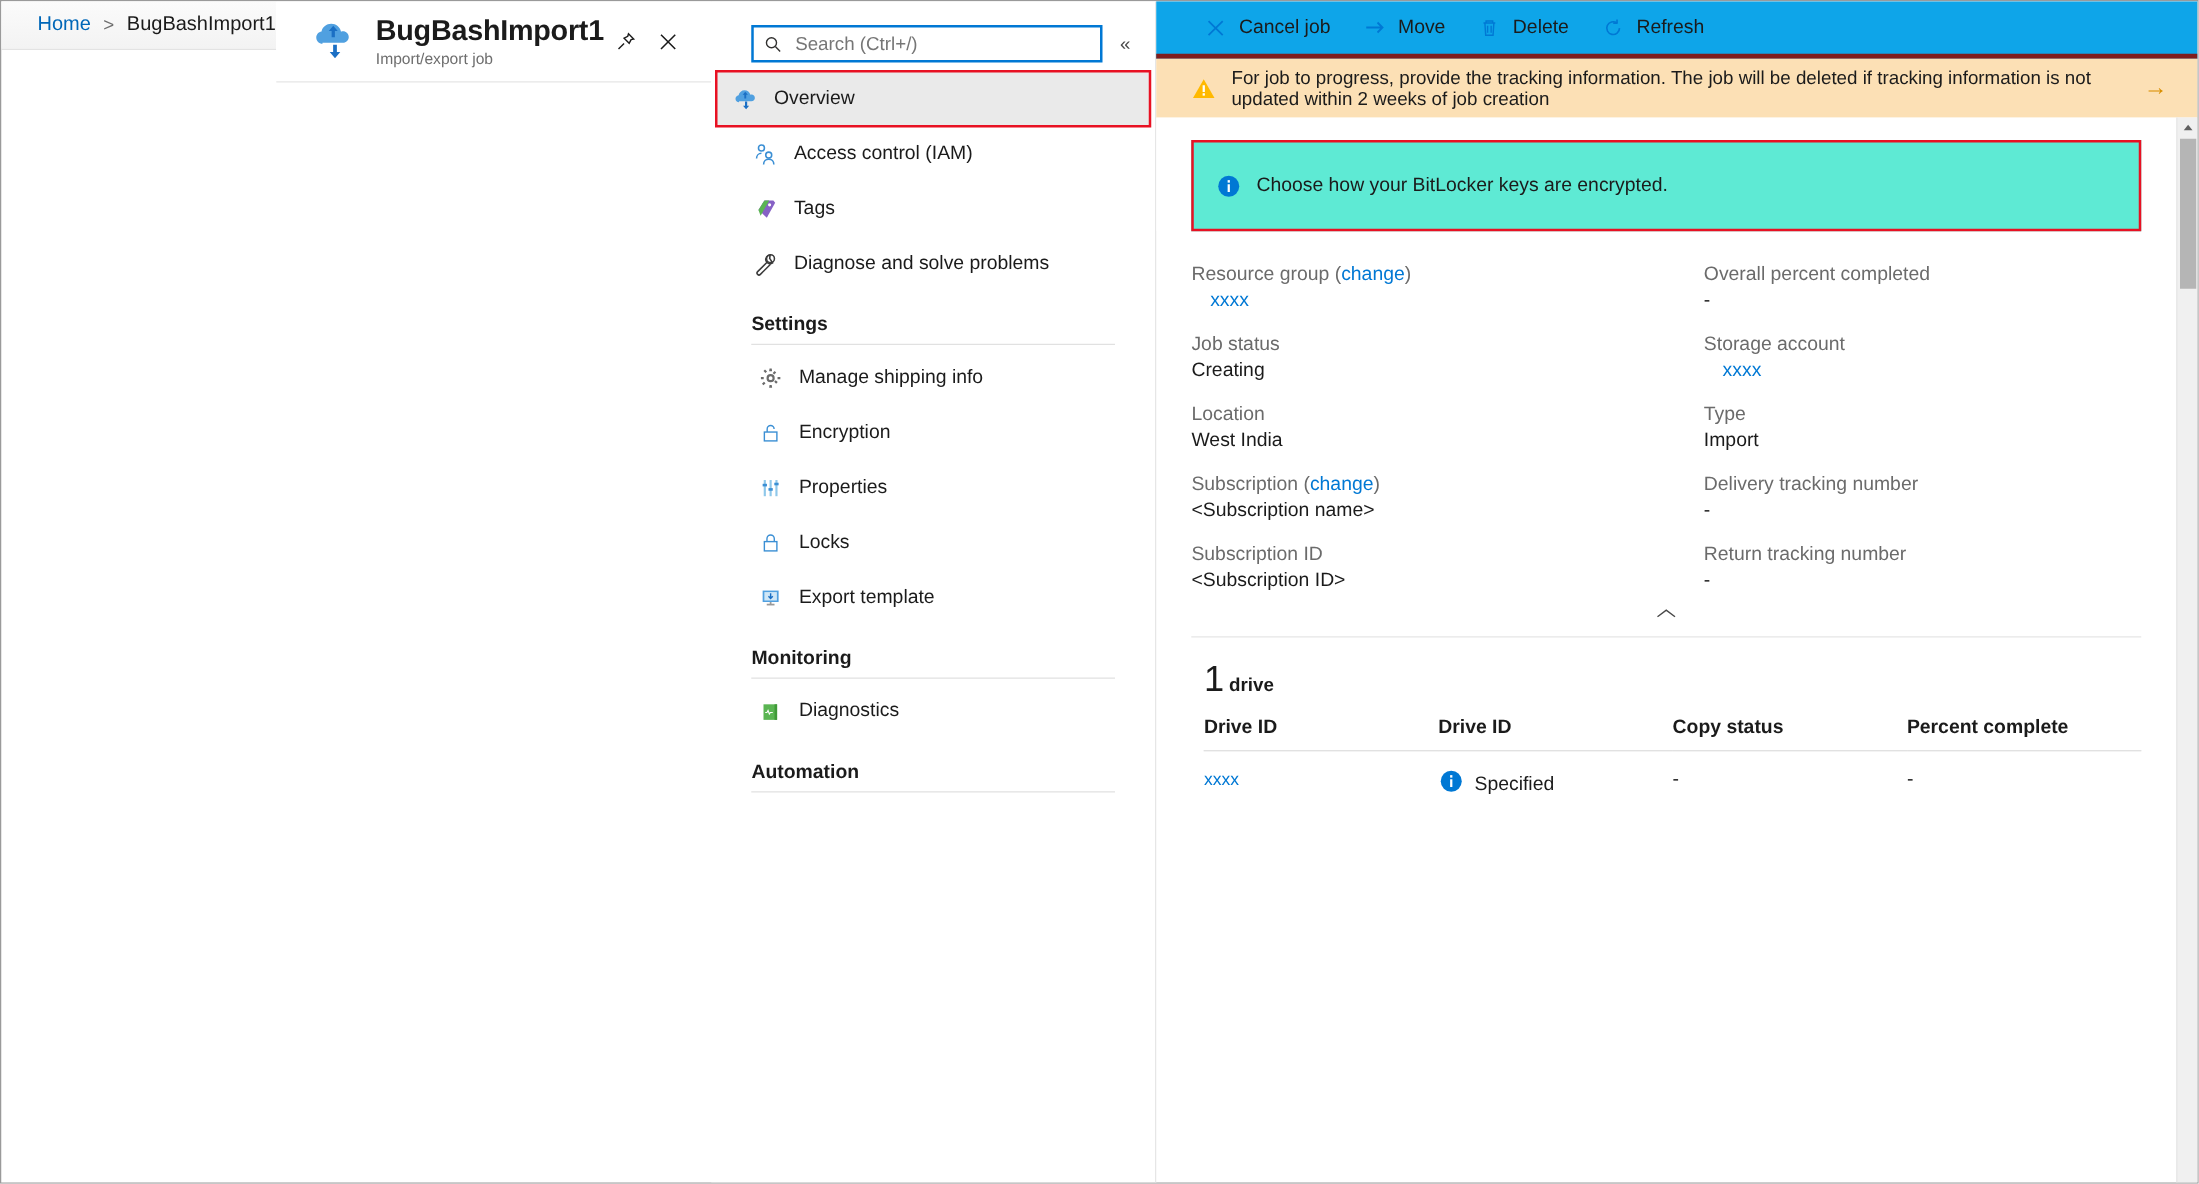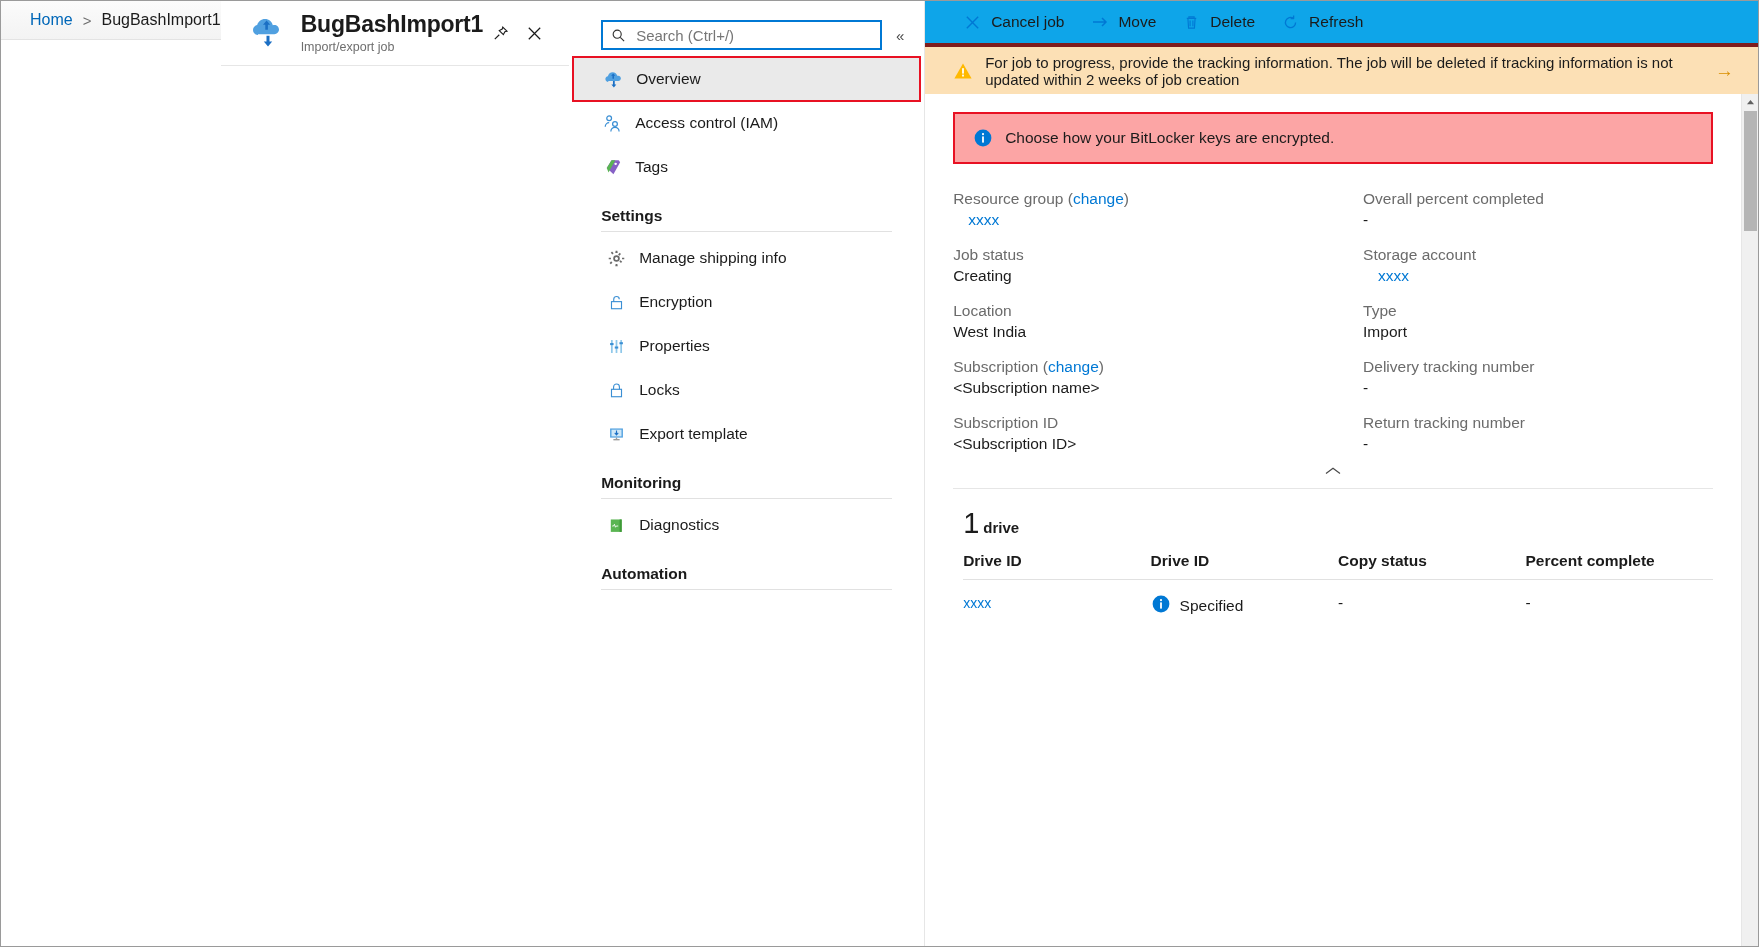--- a/index.html
+++ b/index.html
@@ -89,21 +89,21 @@
     padding-left: 32px; cursor: pointer; font-size: 15.5px;
     color: #1b1b1b; position: relative;
   }
   .nav-item .ni-ico {
     width: 22px; height: 22px; margin-right: 12px; flex: 0 0 auto;
     display: flex; align-items: center; justify-content: center;
   }
   .nav-item.selected { background: #eaeaea; }
   .nav-item.highlight-box {
     outline: 2px solid #e81123; outline-offset: -1px;
-    margin-left: 4px; margin-right: 4px; padding-left: 29px;
+    margin-left: 4px; margin-right: 4px; padding-left: 12px;
   }
   .nav-group-title {
     font-size: 15.5px; font-weight: 700; color: #1b1b1b;
     padding: 18px 0 6px 32px;
   }
   .nav-divider { height: 1px; background: #e1e1e1; margin: 0 32px 4px 32px; }
   .nav-sub { padding-left: 36px; }
 
   
   .content { flex: 1 1 auto; display: flex; flex-direction: column; min-width: 0; position: relative; }
@@ -132,23 +132,23 @@
   }
   .warn-ico { flex: 0 0 auto; width: 20px; height: 20px; display:flex;align-items:center;justify-content:center;}
   .warn-txt { flex: 1 1 auto; }
   .warn-arrow { color: #d98f00; font-size: 19px; padding-right: 8px; }
 
   .scrollwrap { flex: 1 1 auto; display: flex; min-height: 0; }
   .scrollinner { flex: 1 1 auto; min-width: 0; overflow: hidden; position: relative; }
 
   .infobox-pad { padding: 18px 28px 0 28px; background:#fff; }
   .infobox {
-    background: #fca5a5;
+    background: #5eead4;
     border: 2px solid #e81123;
-    height: 52px;
+    height: 73px;
     display: flex; align-items: center;
     padding-left: 18px; gap: 12px;
     max-width: 822px;
     font-size: 15.5px; color: #1b1b1b;
   }
   .infobox .ib-ico { width: 20px; height: 20px; flex:0 0 auto; }
 
   .props {
     display: flex; padding: 26px 28px 0 28px;
   }
@@ -274,20 +274,30 @@
         <span class="ni-ico">
           <svg viewBox="0 0 22 22" width="21" height="21">
             <path d="M10 3.5h7.5L19 5.5 12 18 5 11.5z" fill="#8661c5"></path>
             <path d="M10 3.5h4L6.8 16.3 5 11.5z" fill="#5ab552"></path>
             <circle cx="14.3" cy="7.2" r="1.3" fill="#fff"></circle>
           </svg>
         </span>
         <span>Tags</span>
       </div>
 
+      <div class="nav-item">
+        <span class="ni-ico">
+          <svg viewBox="0 0 22 22" width="21" height="21" fill="none" stroke="#3b3b3b" stroke-width="1.3">
+            <path d="M14.2 3.4a3.6 3.6 0 1 0 3.4 5.9l-3.2-3.2z" transform="rotate(12 15 6)"></path>
+            <circle cx="15.1" cy="6.2" r="3.3"></circle>
+            <path d="M12.8 8.6L4.3 17.1a1.6 1.6 0 0 0 2.3 2.3l8.5-8.5"></path>
+          </svg>
+        </span>
+        <span>Diagnose and solve problems</span>
+      </div>
 
       <div class="nav-group-title">Settings</div>
       <div class="nav-divider"></div>
 
       <div class="nav-item nav-sub">
         <span class="ni-ico">
           <svg viewBox="0 0 22 22" width="19" height="19" fill="#6b6b6b">
             <path d="M11 7.2a3.8 3.8 0 1 0 0 7.6 3.8 3.8 0 0 0 0-7.6zm0 5.6a1.8 1.8 0 1 1 0-3.6 1.8 1.8 0 0 1 0 3.6z"></path>
             <path d="M10 2h2l.4 2.6-2.8 0zM10 17.4h2l.4 2.6-2.8 0zM2 10h2.6l0 2-2.6 0zM17.4 10H20l0 2-2.6 0zM4.4 4.4l1.4-1.4 1.9 1.8-1.5 1.5zM14.3 14.3l1.4-1.4 1.9 1.8-1.5 1.5zM4.4 17.6l-1.4-1.4 1.8-1.9 1.5 1.5zM14.3 7.7l-1.4-1.4 1.8-1.9 1.5 1.5z"></path>
           </svg>

